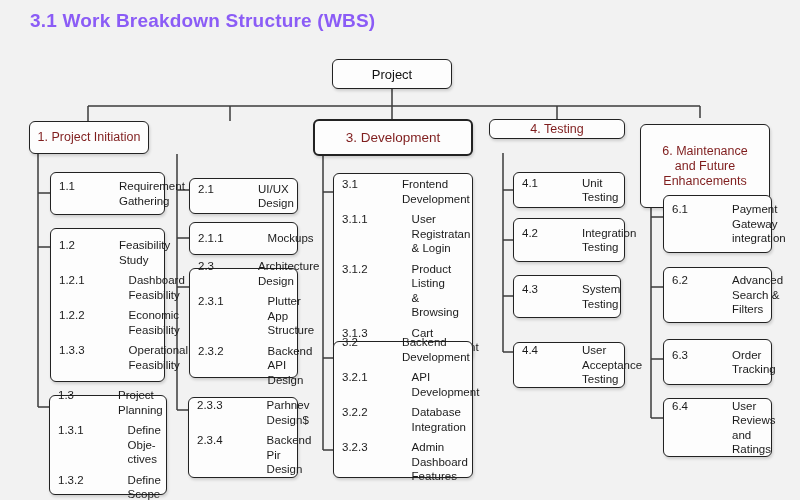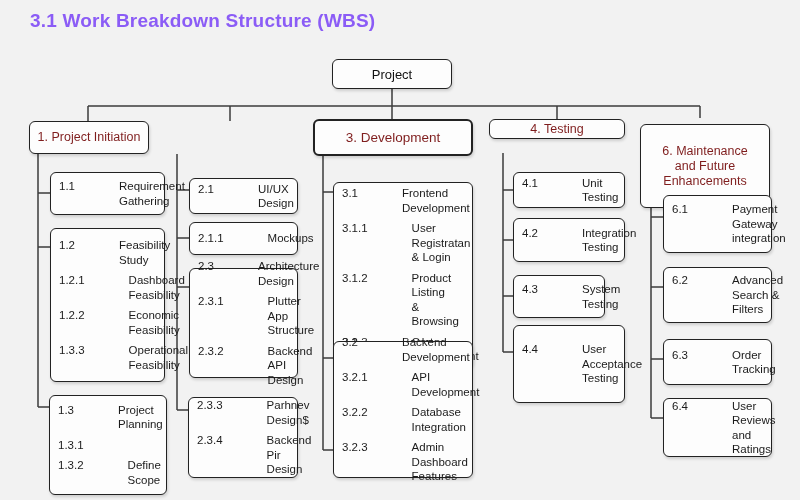--- a/index.html
+++ b/index.html
@@ -105,20 +105,22 @@
     </div>
   </div>
   <div class="node" style="left:49px;top:395px;width:118px;height:100px">
     <div class="entry">
       <span class="num">1.3</span>
       <span class="lbl">Project
 Planning</span>
     </div>
     <div class="entry">
       <span class="num">1.3.1</span>
+      <span class="lbl">Define Obje-
+ctives</span>
     </div>
     <div class="entry">
       <span class="num">1.3.2</span>
       <span class="lbl">Define Scope</span>
     </div>
   </div>
 
   <div class="node" style="left:189px;top:178px;width:109px;height:36px">
     <div class="entry">
       <span class="num">2.1</span>
@@ -154,21 +156,21 @@
       <span class="lbl">Parhnev
 Design$</span>
     </div>
     <div class="entry">
       <span class="num">2.3.4</span>
       <span class="lbl">Backend
 Pir Design</span>
     </div>
   </div>
 
-  <div class="node" style="left:333px;top:182px;width:140px;height:186px">
+  <div class="node" style="left:333px;top:173px;width:140px;height:186px">
     <div class="entry">
       <span class="num">3.1</span>
       <span class="lbl">Frontend
 Development</span>
     </div>
     <div class="entry">
       <span class="num">3.1.1</span>
       <span class="lbl">User Registratan
 &amp; Login</span>
     </div>
@@ -211,28 +213,28 @@
       <span class="lbl">Unit Testing</span>
     </div>
   </div>
   <div class="node" style="left:513px;top:218px;width:112px;height:44px">
     <div class="entry">
       <span class="num">4.2</span>
       <span class="lbl">Integration
 Testing</span>
     </div>
   </div>
-  <div class="node" style="left:513px;top:275px;width:92px;height:43px">
+  <div class="node" style="left:513px;top:275px;width:108px;height:43px">
     <div class="entry">
       <span class="num">4.3</span>
       <span class="lbl">System
 Testing</span>
     </div>
   </div>
-  <div class="node" style="left:513px;top:325px;width:112px;height:78px">
+  <div class="node" style="left:513px;top:342px;width:112px;height:46px">
     <div class="entry">
       <span class="num">4.4</span>
       <span class="lbl">User
 Acceptance
 Testing</span>
     </div>
   </div>
 
   <div class="node" style="left:663px;top:195px;width:109px;height:58px">
     <div class="entry">

